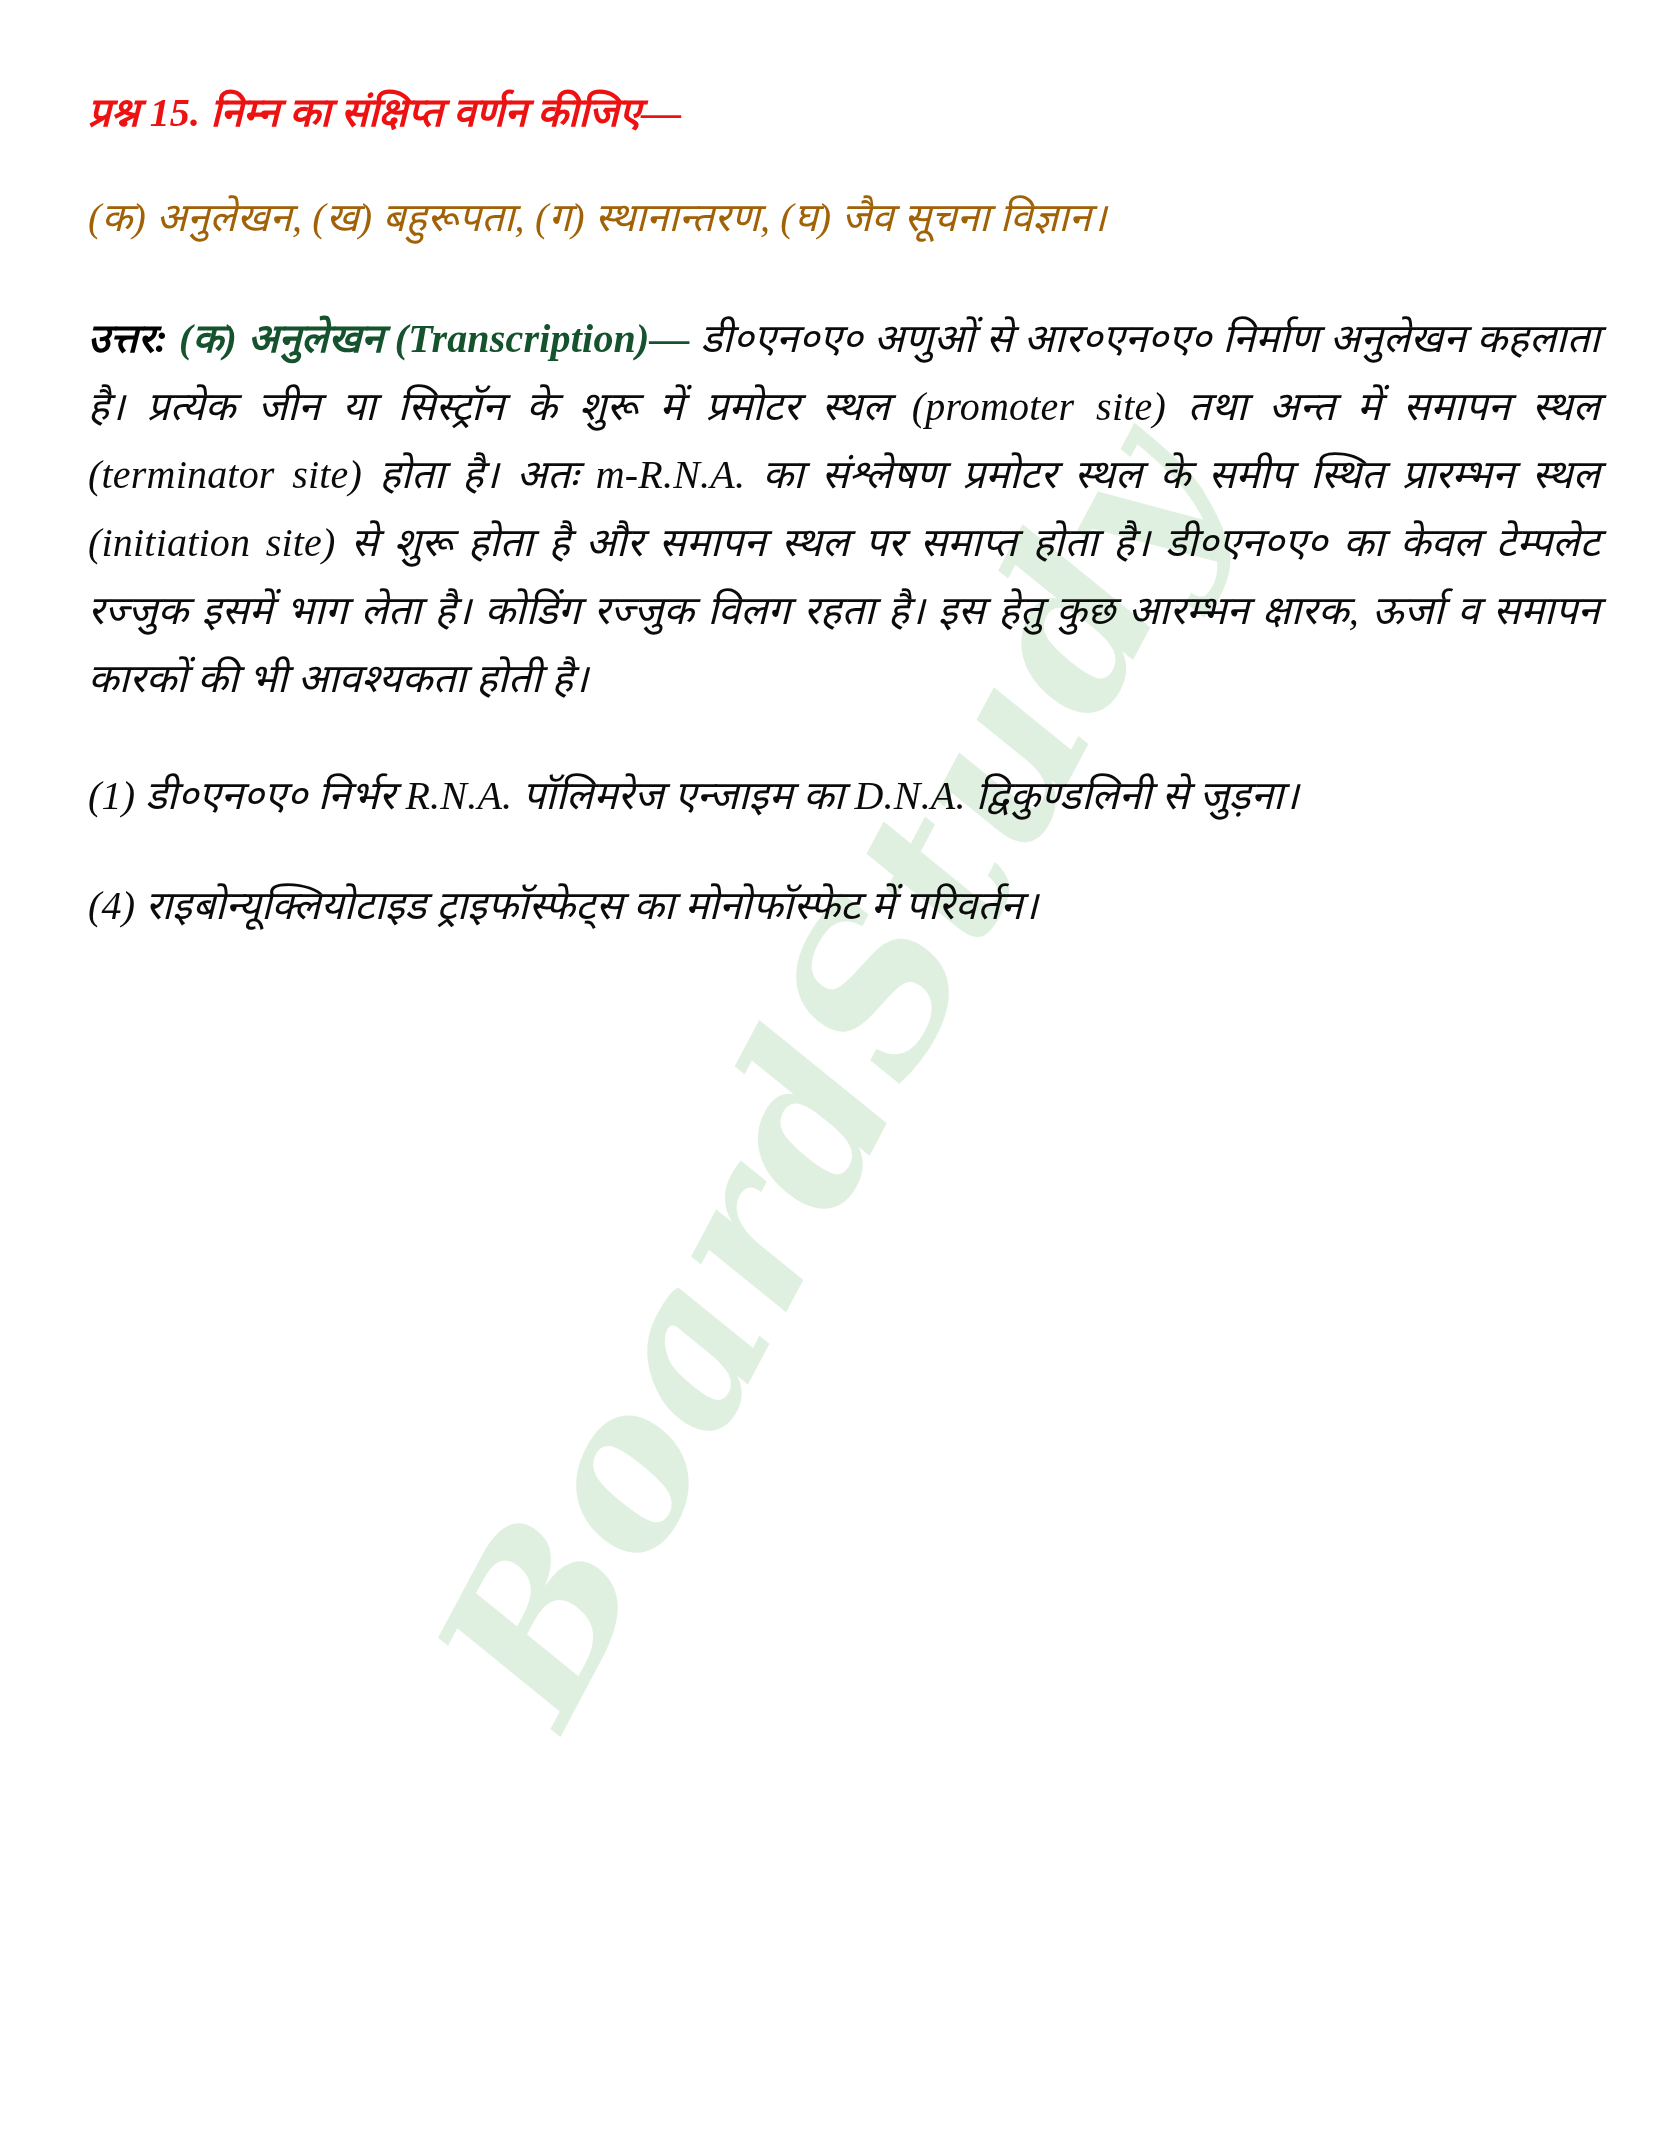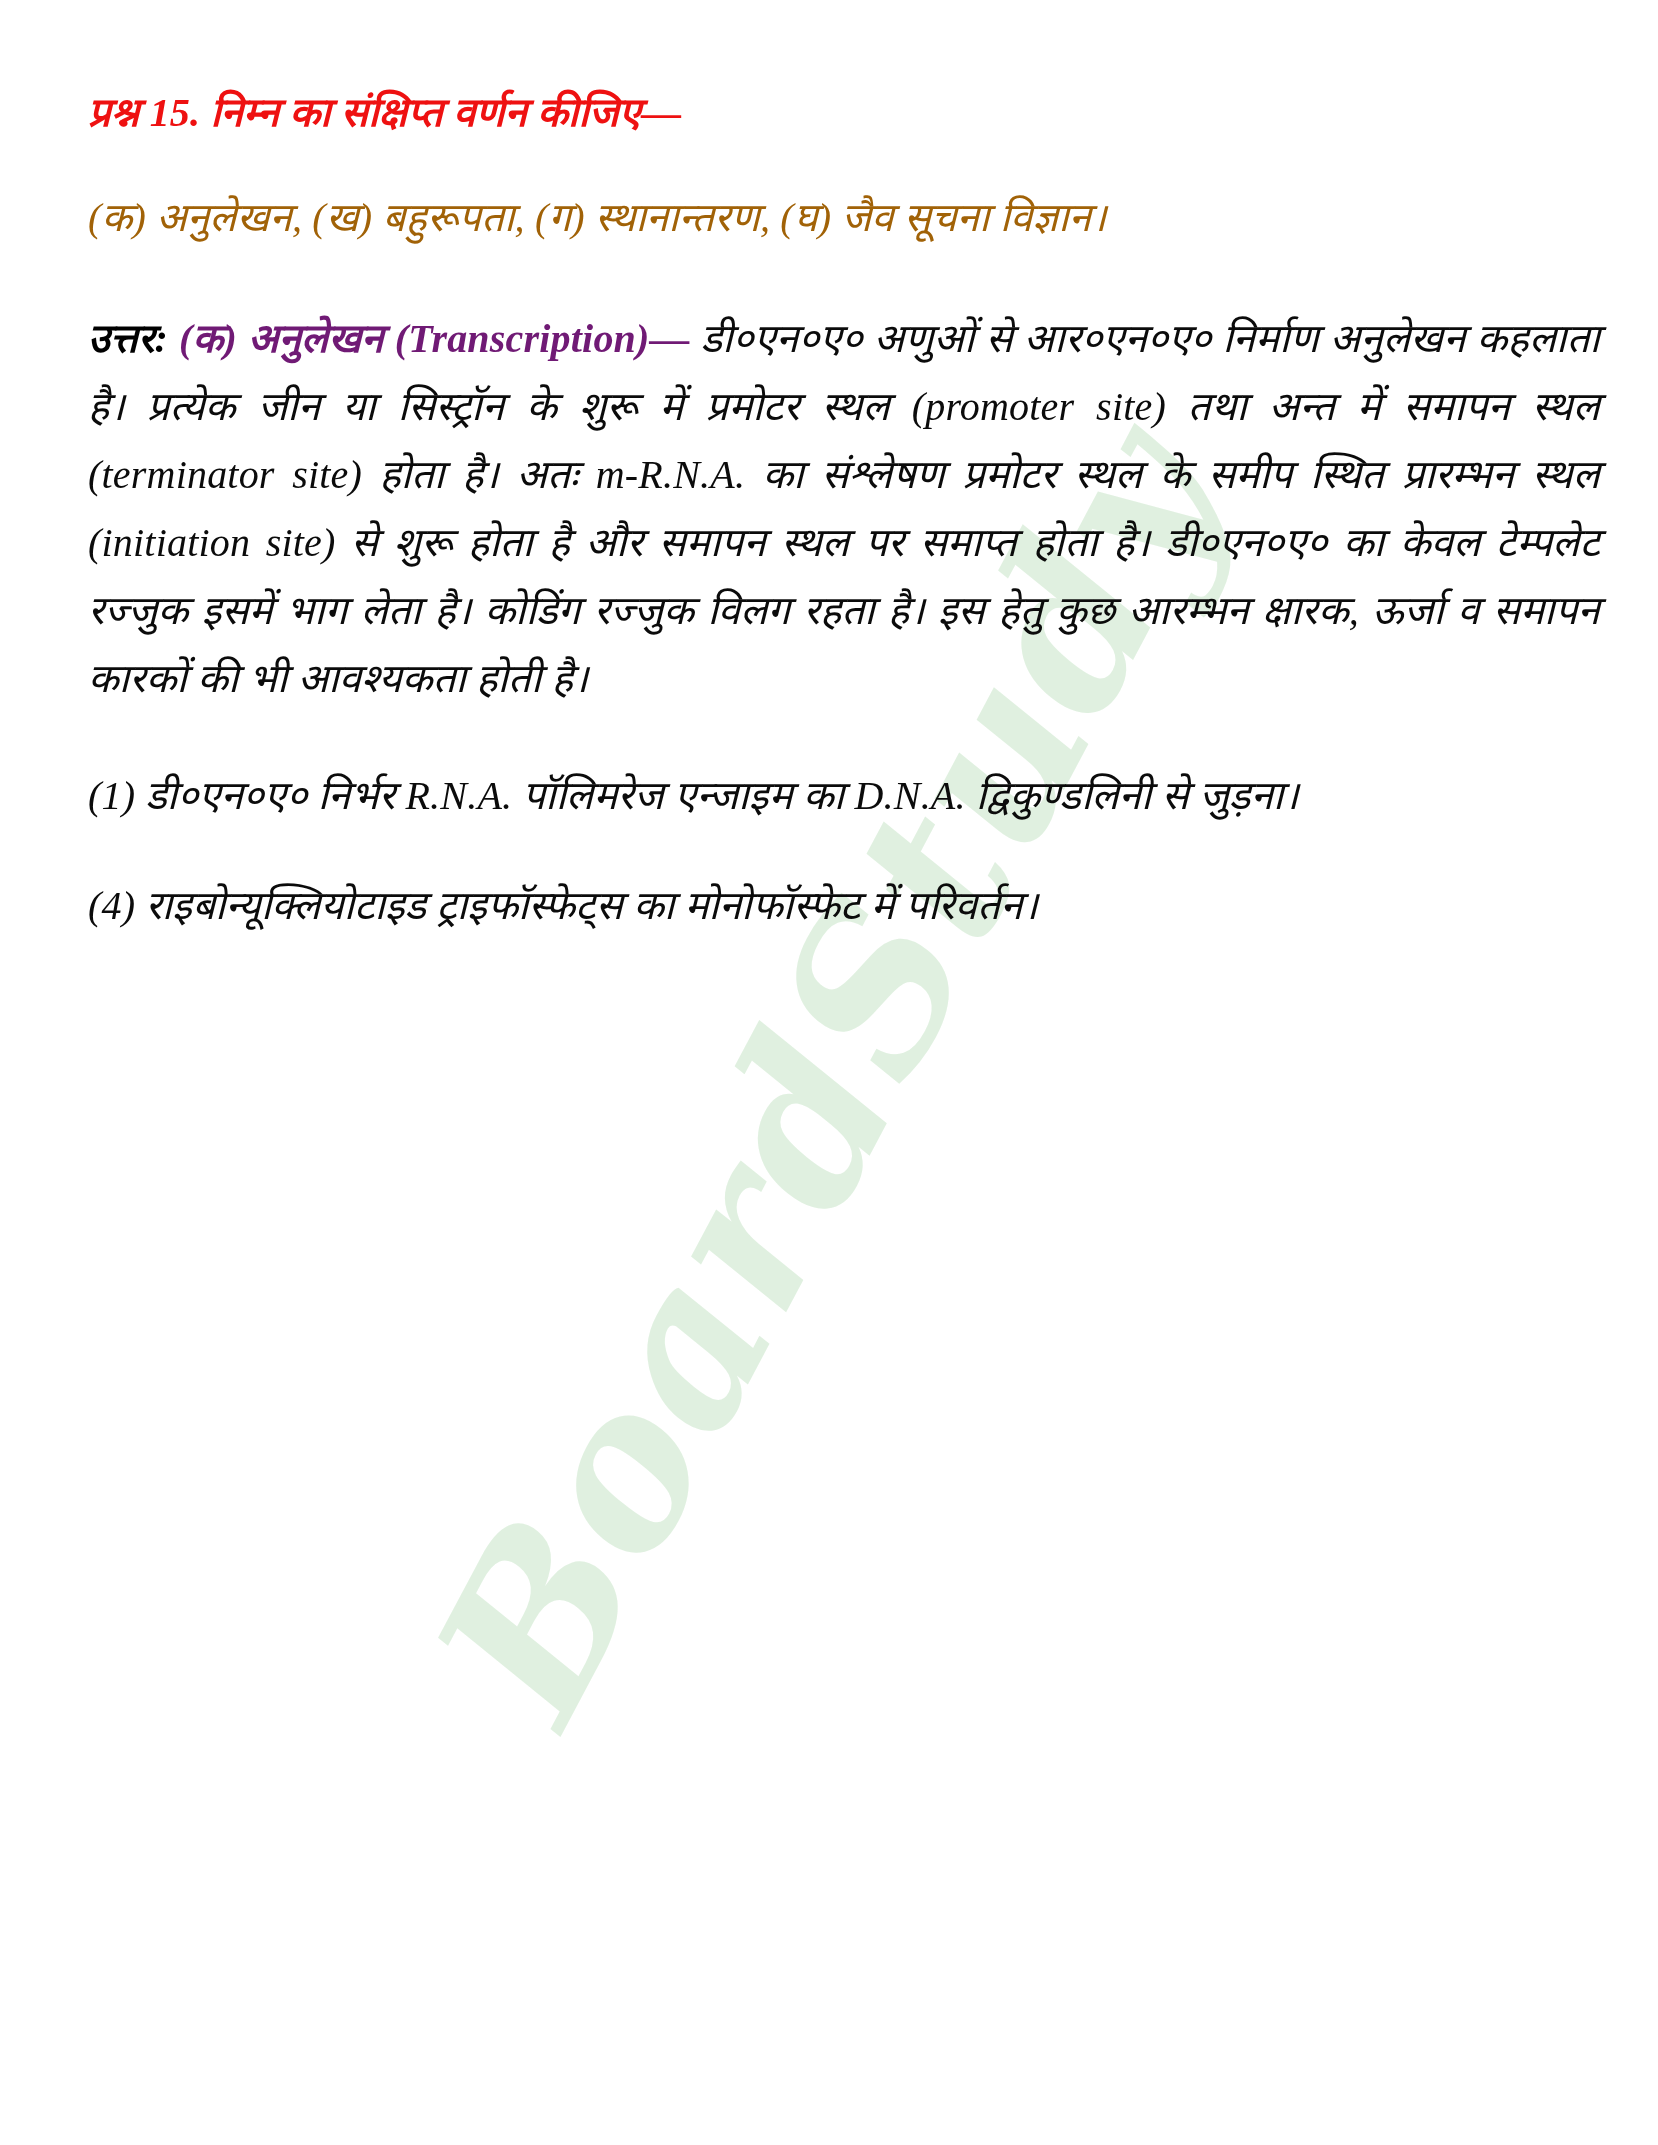--- a/index.html
+++ b/index.html
@@ -85,21 +85,21 @@
     text-justify: inter-word;
     letter-spacing: 0.2px;
   }
 
   .lbl-uttar {
     color: #000000;
     font-style: italic;
     font-weight: 700;
   }
   .sub-blue {
-    color: #701a75;
+    color: #14532d;
     font-weight: 700;
   }
   .sub-cyan {
     color: #18b0e8;
     font-style: italic;
     font-weight: 700;
   }
 
   .mech-para {
     color: #0b0b0b;

